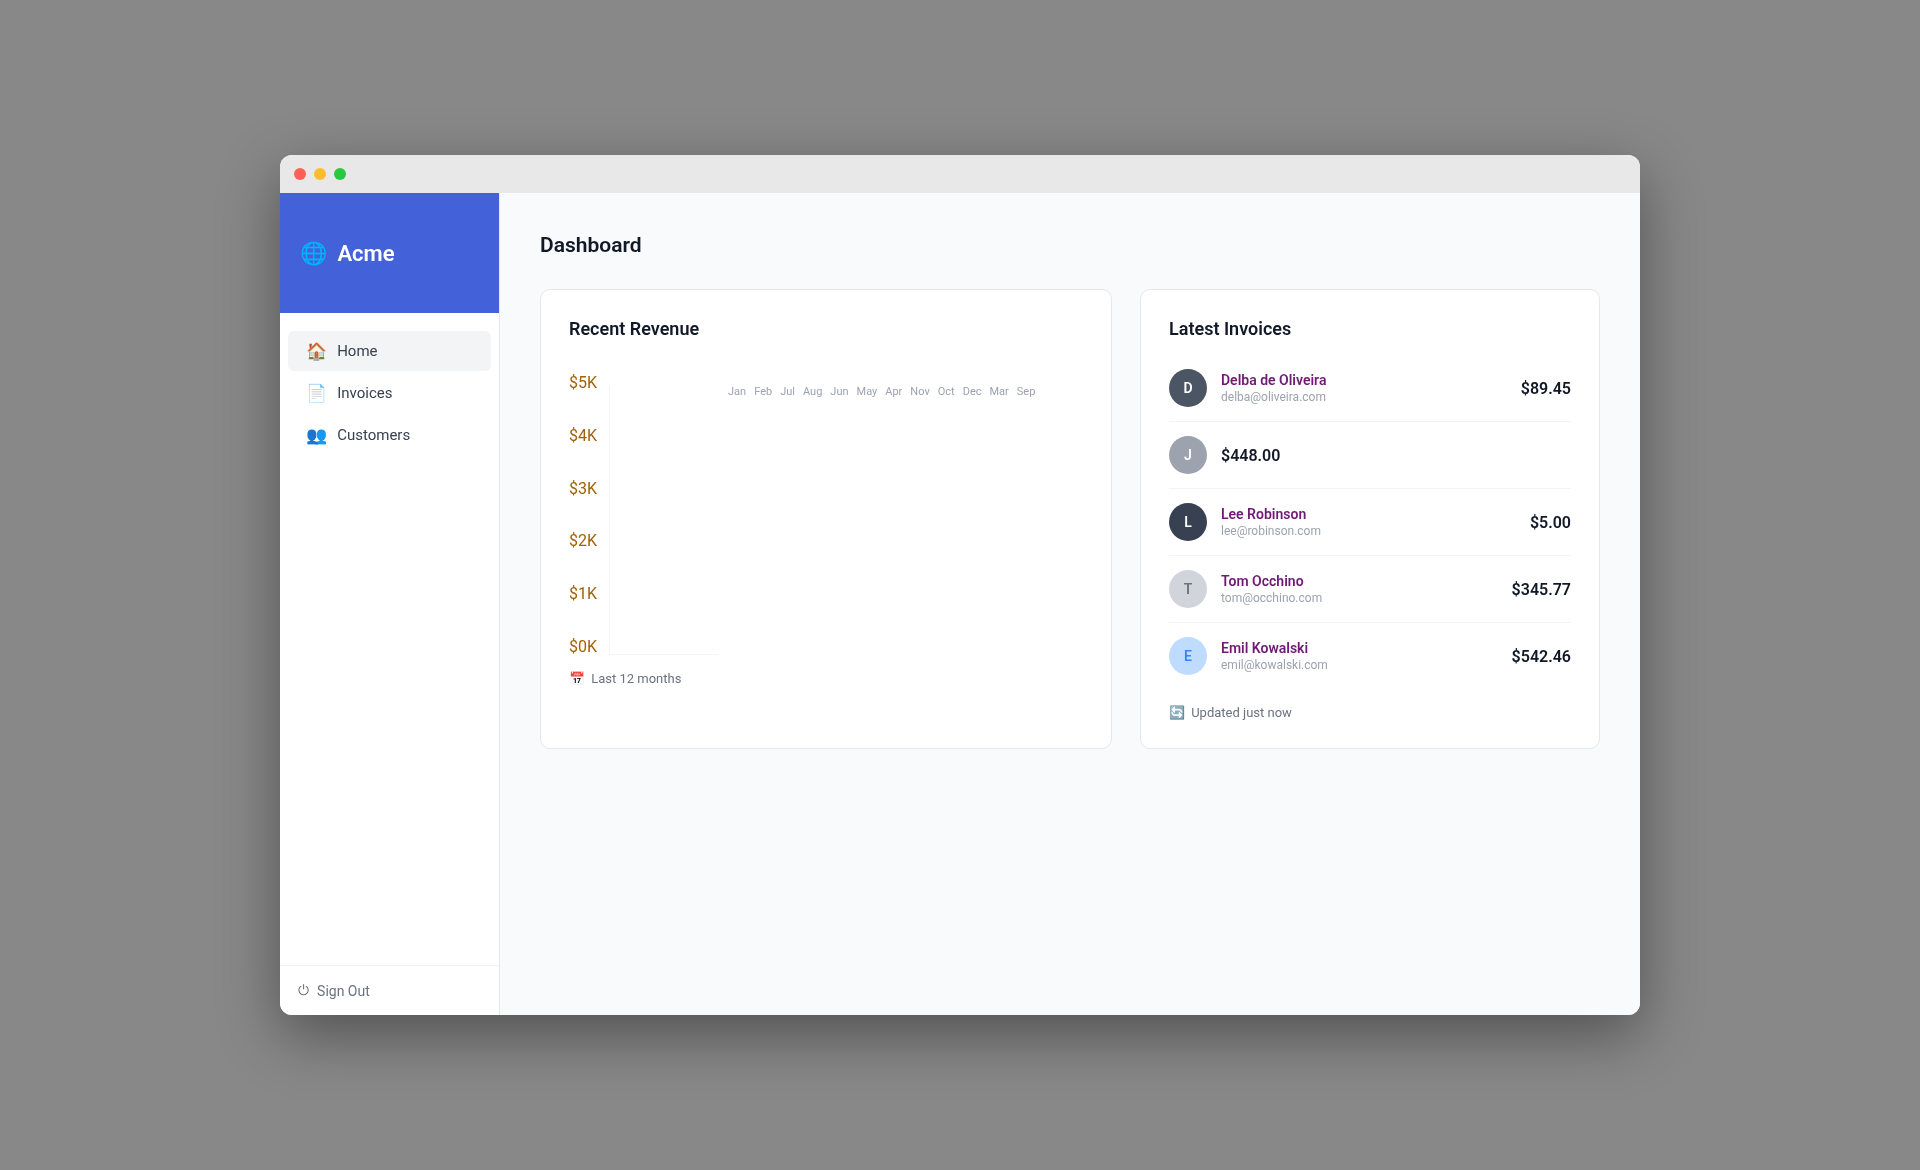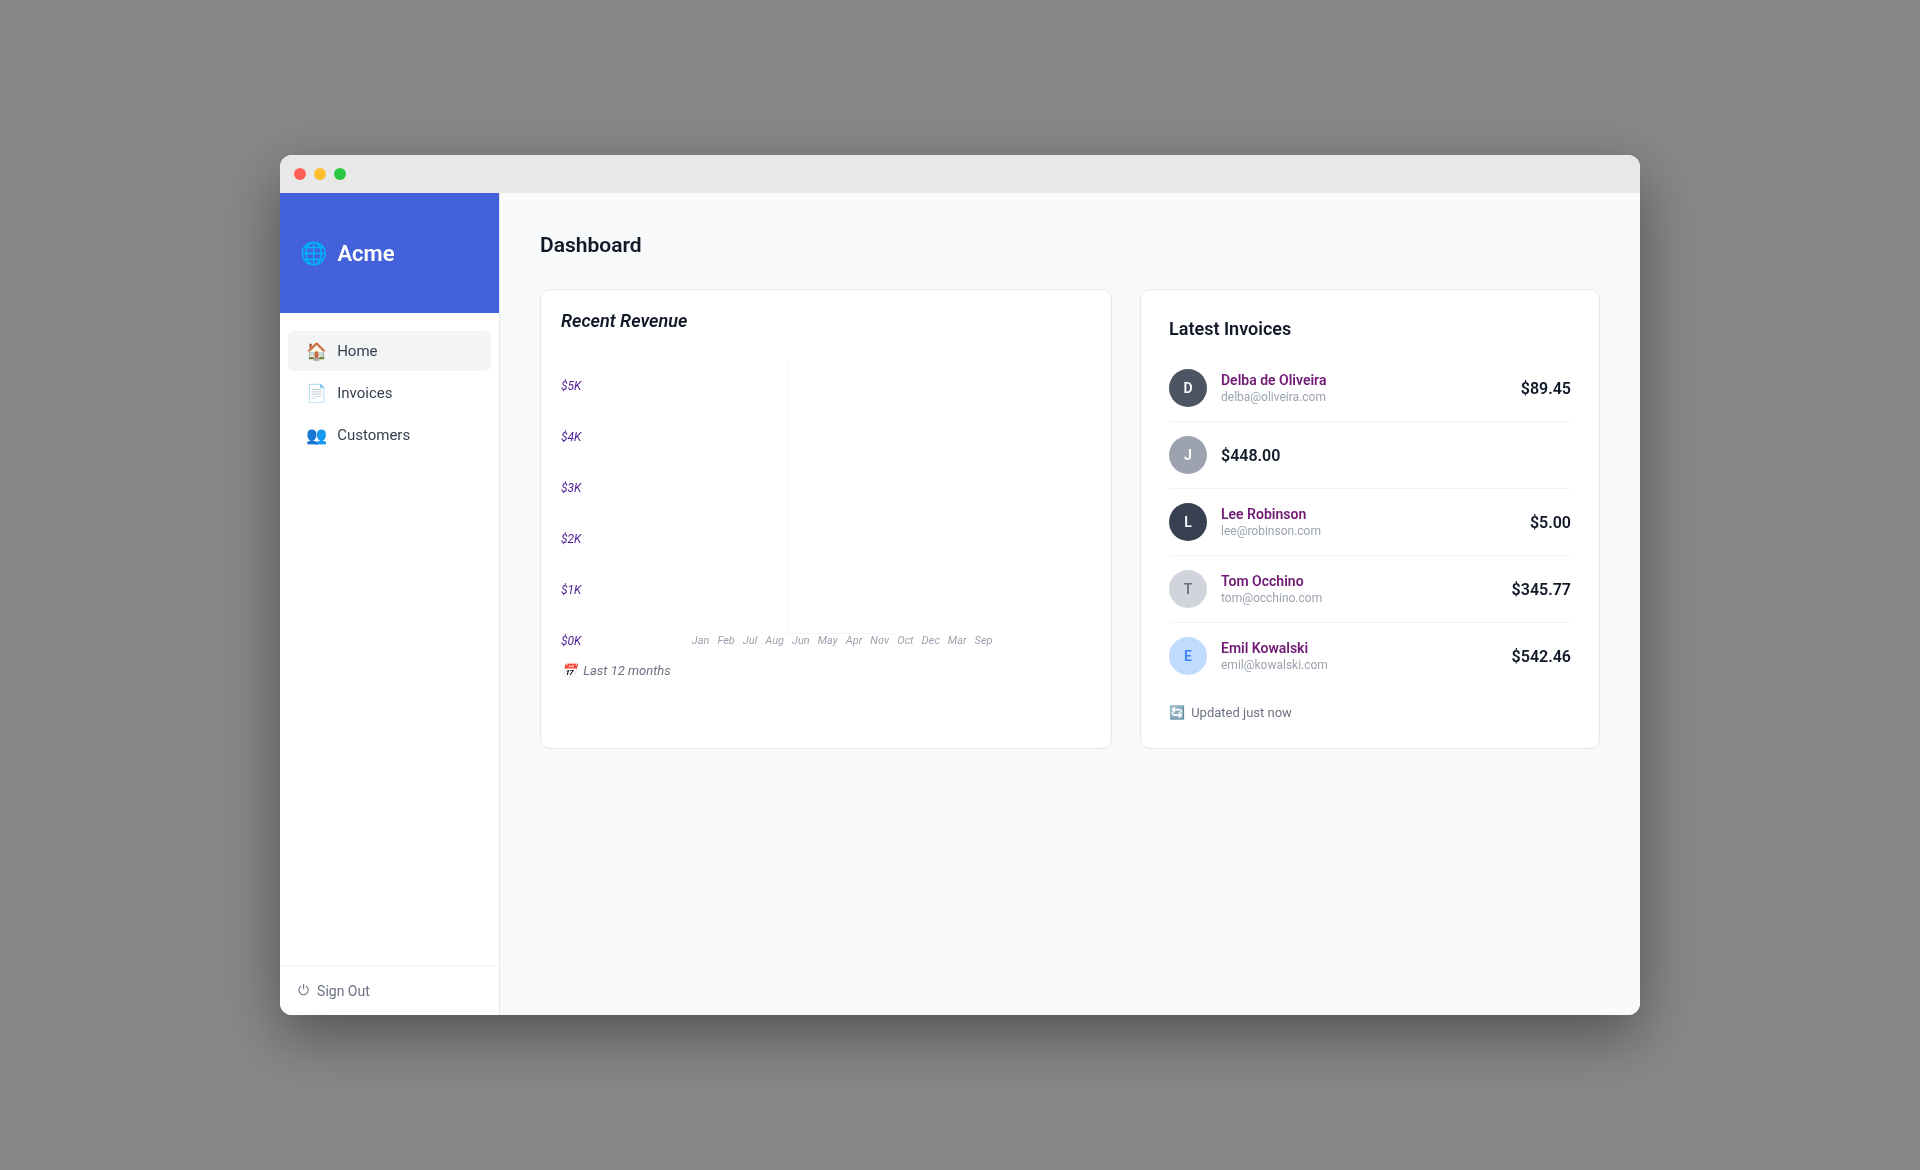--- a/index.html
+++ b/index.html
@@ -118,50 +118,47 @@
       overflow: hidden;
     }
     .card-header {
       font-size: 18px;
       font-weight: 600;
       color: #111827;
       padding: 0 0 16px 0;
     }
     
     .revenue-card {
-      padding: 20px;
-      font-style: italic;
+      padding: 28px;
     }
     .chart-area {
       position: relative;
       height: 300px;
       display: flex;
       align-items: flex-end;
       gap: 0;
     }
     .chart-y-labels {
       display: flex;
       flex-direction: column-reverse;
       justify-content: space-between;
       height: 280px;
       padding-right: 12px;
       flex-shrink: 0;
     }
     .y-label {
-      font-size: 12px;
-      color: #4c1d95;
+      font-size: 16px;
+      color: #a16207;
       text-align: right;
       line-height: 1;
-      margin-top: 13px;
     }
     .chart-bars-wrapper {
       flex: 1;
       display: flex;
-      flex-direction: column;
-      align-items: center;
+      flex-direction: row;
     }
     .chart-bars {
       display: flex;
       align-items: flex-end;
       gap: 8px;
       height: 270px;
       border-left: 1px solid #f3f4f6;
       border-bottom: 1px solid #f3f4f6;
       padding: 10px 10px 0 10px;
       position: relative;

